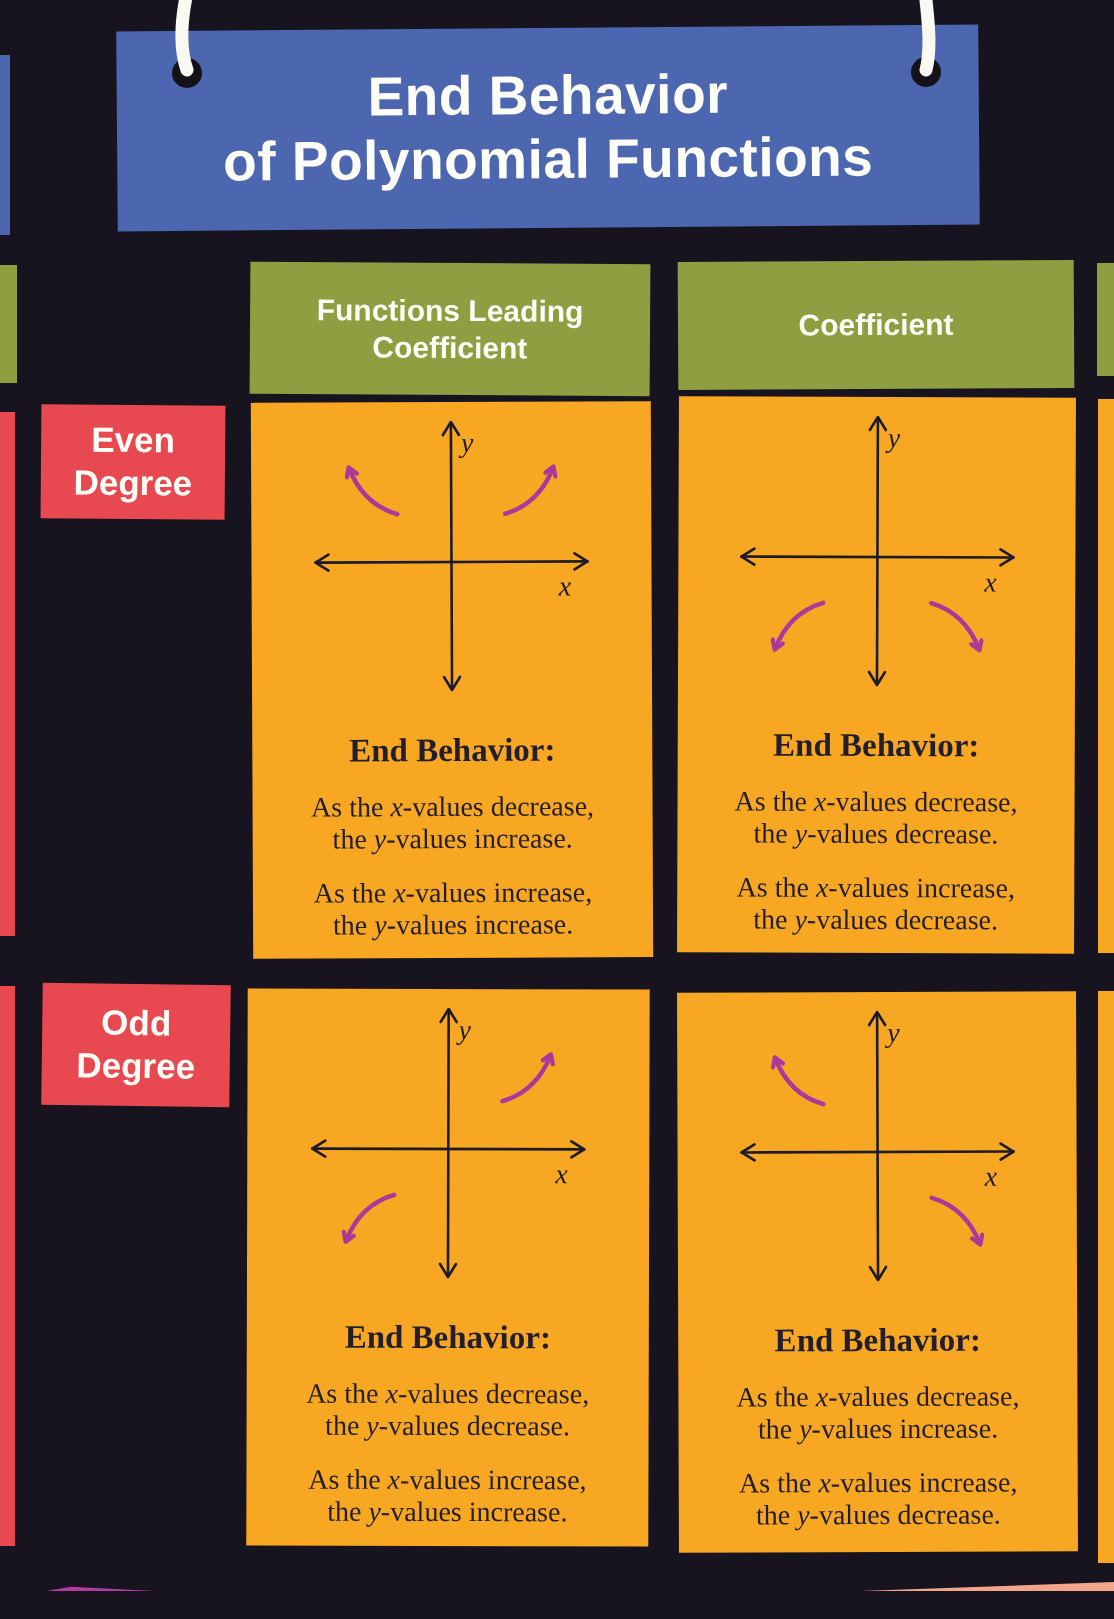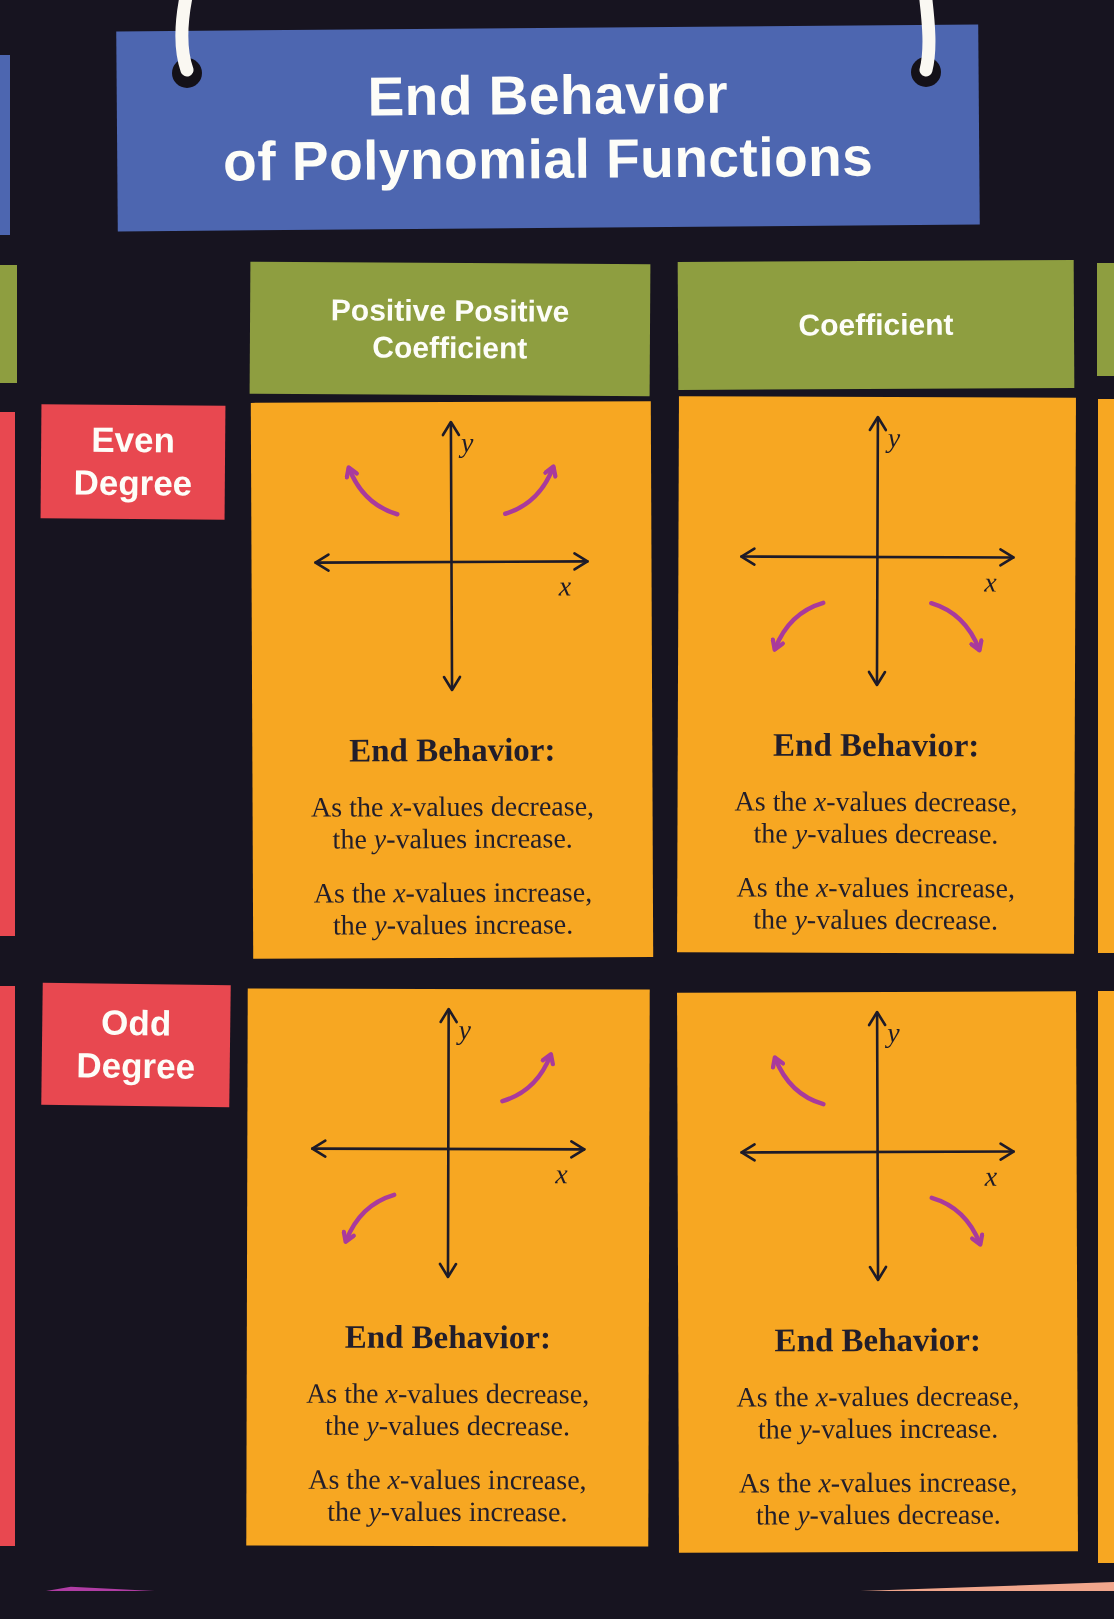--- a/index.html
+++ b/index.html
@@ -78,21 +78,21 @@
   <svg class="abs strings" viewBox="0 0 1114 130" width="1114" height="130">
     <circle cx="187" cy="73" r="15" fill="#141118"></circle>
     <circle cx="926" cy="72" r="15" fill="#141118"></circle>
     <path d="M 187 -8 C 180 25, 180 50, 187 70" stroke="#faf8f2" stroke-width="13" stroke-linecap="round" fill="none"></path>
     <path d="M 925 -8 C 929 25, 931 50, 926 70" stroke="#faf8f2" stroke-width="13" stroke-linecap="round" fill="none"></path>
   </svg>
 
   <div class="abs hdr-sliver-l hdr-sliver" style="background:var(--header_green);"></div>
 
   <div class="abs hdr hdr-1">
-    <div>Positive Positive</div>
+    <div>Functions Leading</div>
     <div>Coefficient</div>
   </div>
 
   <div class="abs hdr hdr-2">
     <div>Coefficient</div>
   </div>
 
   <div class="abs hdr-sliver-r"></div>
 
   <div class="abs badge badge-even">

